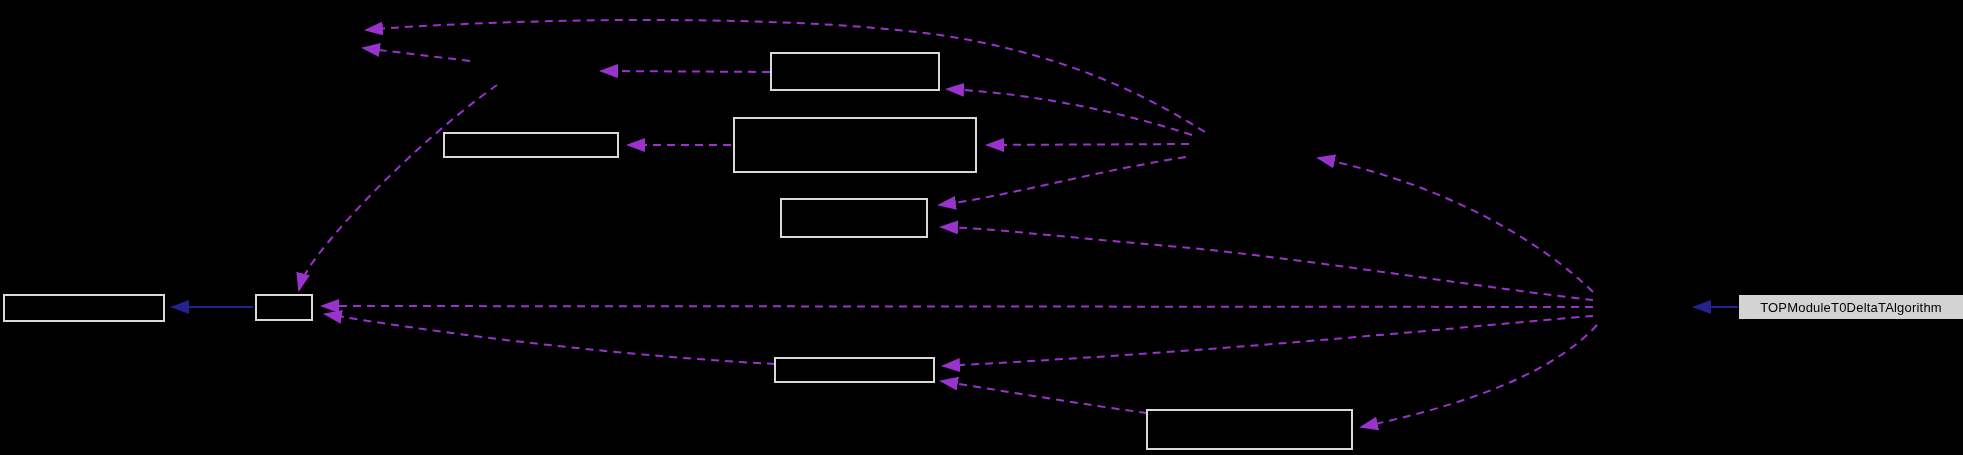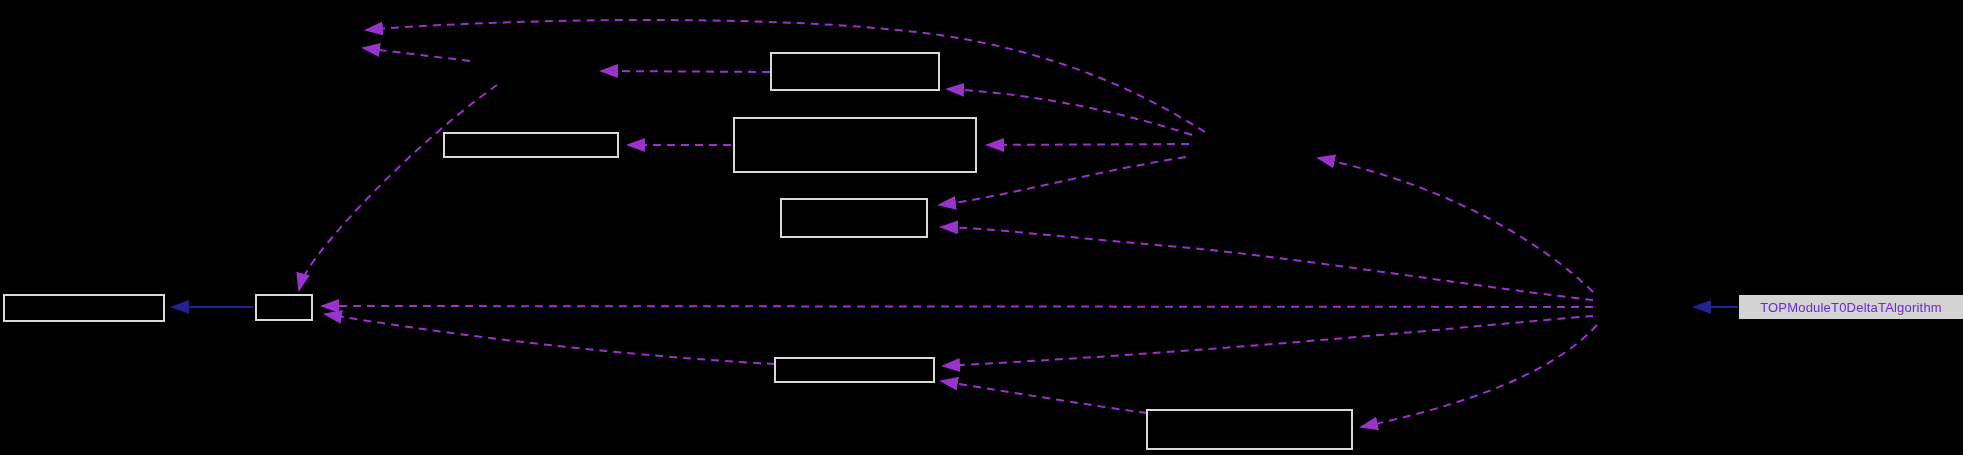--- a/index.html
+++ b/index.html
@@ -78,15 +78,15 @@
   </svg>
   <div id="node-layer">
       <div class="graph-node" style="left: 3px; top: 294px; width: 162px; height: 28px; background: rgb(0, 0, 0); border-color: rgb(217, 217, 217);"></div>
       <div class="graph-node" style="left: 255px; top: 294px; width: 58px; height: 27px; background: rgb(0, 0, 0); border-color: rgb(217, 217, 217);"></div>
       <div class="graph-node" style="left: 770px; top: 52px; width: 170px; height: 39px; background: rgb(0, 0, 0); border-color: rgb(217, 217, 217);"></div>
       <div class="graph-node" style="left: 733px; top: 117px; width: 244px; height: 56px; background: rgb(0, 0, 0); border-color: rgb(217, 217, 217);"></div>
       <div class="graph-node" style="left: 443px; top: 132px; width: 176px; height: 26px; background: rgb(0, 0, 0); border-color: rgb(217, 217, 217);"></div>
       <div class="graph-node" style="left: 780px; top: 198px; width: 148px; height: 40px; background: rgb(0, 0, 0); border-color: rgb(217, 217, 217);"></div>
       <div class="graph-node" style="left: 774px; top: 357px; width: 161px; height: 26px; background: rgb(0, 0, 0); border-color: rgb(217, 217, 217);"></div>
       <div class="graph-node" style="left: 1146px; top: 409px; width: 207px; height: 41px; background: rgb(0, 0, 0); border-color: rgb(217, 217, 217);"></div>
-      <div class="graph-label" style="left: 1739px; top: 295px; width: 224px; height: 24px; background: rgb(211, 211, 211); color: #6d28d9;">TOPModuleT0DeltaTAlgorithm</div>
+      <div class="graph-label" style="left: 1739px; top: 295px; width: 224px; height: 24px; background: rgb(211, 211, 211); color: #000000;">TOPModuleT0DeltaTAlgorithm</div>
     </div>
 </div>
 
 </body></html>

